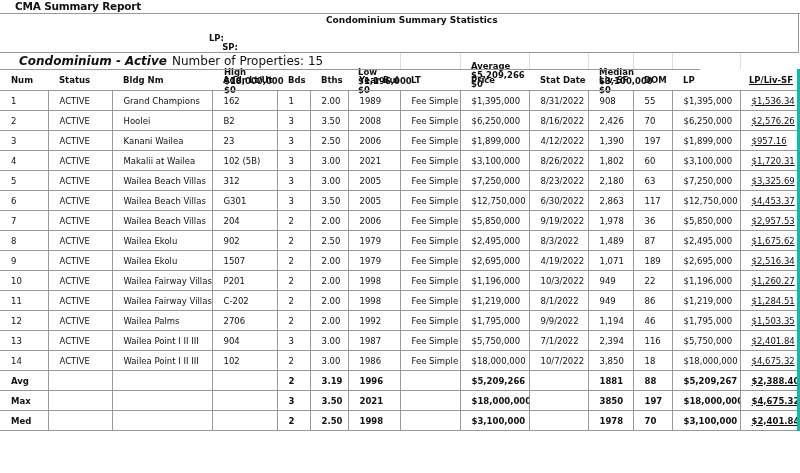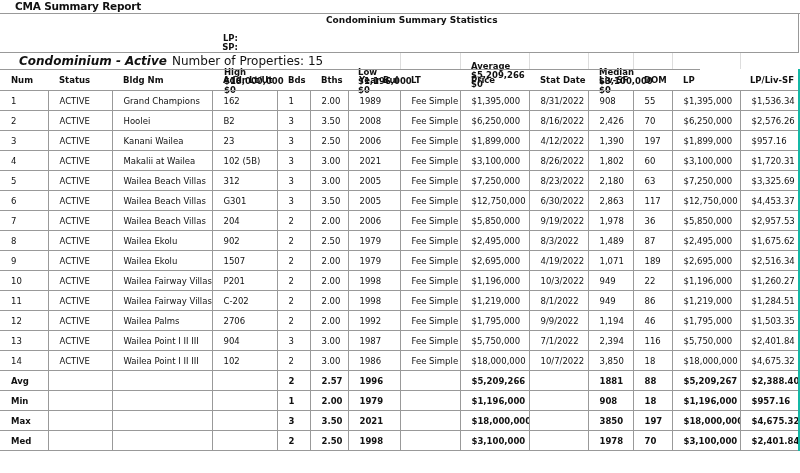--- a/index.html
+++ b/index.html
@@ -14,32 +14,32 @@
   .section-title { position: absolute; left: 19px; top: 1px; font-size: 12px; font-weight: bold; font-style: italic; }
   .count-title { position: absolute; left: 172px; top: 1px; font-size: 12px; font-weight: normal; }
   .sec-sep { position: absolute; top: 0; height: 16px; border-left: 1px solid #ddd; }
   table.grid { position: absolute; left: 0; top: 69px; border-collapse: collapse; table-layout: fixed; width: 800px; }
   table.grid td, table.grid th { font-size: 8.5px; padding: 0 0 0 11px; white-space: nowrap; overflow: hidden; text-align: left; }
   table.grid th { height: 21px; font-weight: bold; border-bottom: 1px solid #999; }
   table.grid td { height: 19px; border: 1px solid #999; }
   table.grid tr.sum td { font-weight: bold; }
   table.grid th.r, table.grid td.r { text-align: right; padding: 0 4px 0 0; }
   table.grid td:first-child { border-left: none; }
-  table.grid td:last-child, table.grid th:last-child { border-right: 4px solid #14b8a6; }
+  table.grid td:last-child, table.grid th:last-child { border-right: 6px solid #14b8a6; text-decoration: underline; }
 </style>
 </head>
 <body>
 
 <div class="title-bar">
   <span class="title">CMA Summary Report</span>
 </div>
 
 <div class="stats-box">
   <span class="stats-heading">Condominium Summary Statistics</span>
-  <span class="stat-lbl" style="left:198px; top:19px; width:40px;">LP:</span>
+  <span class="stat-lbl" style="left:184px; top:19px; width:40px;">LP:</span>
   <span class="stat-lbl" style="left:198px; top:28px; width:40px;">SP:</span>
 
   <div class="stat-col" style="left:224px; top:11px;">
     <div>High</div>
     <div>$18,000,000</div>
     <div>$0</div>
   </div>
   <div class="stat-col" style="left:358px; top:11px;">
     <div>Low</div>
     <div>$1,196,000</div>
@@ -328,47 +328,31 @@
         <td>18</td>
         <td>$18,000,000</td>
         <td>$4,675.32</td>
       </tr>
       <tr class="sum">
         <td>Avg</td>
         <td></td>
         <td></td>
         <td></td>
         <td>2</td>
-        <td>2.57</td>
+        <td>3.19</td>
         <td>1996</td>
         <td></td>
         <td>$5,209,266</td>
         <td></td>
         <td>1881</td>
         <td>88</td>
         <td>$5,209,267</td>
         <td>$2,388.40</td>
       </tr>
       <tr class="sum">
-        <td>Min</td>
-        <td></td>
-        <td></td>
-        <td></td>
-        <td>1</td>
-        <td>2.00</td>
-        <td>1979</td>
-        <td></td>
-        <td>$1,196,000</td>
-        <td></td>
-        <td>908</td>
-        <td>18</td>
-        <td>$1,196,000</td>
-        <td>$957.16</td>
-      </tr>
-      <tr class="sum">
         <td>Max</td>
         <td></td>
         <td></td>
         <td></td>
         <td>3</td>
         <td>3.50</td>
         <td>2021</td>
         <td></td>
         <td>$18,000,000</td>
         <td></td>

